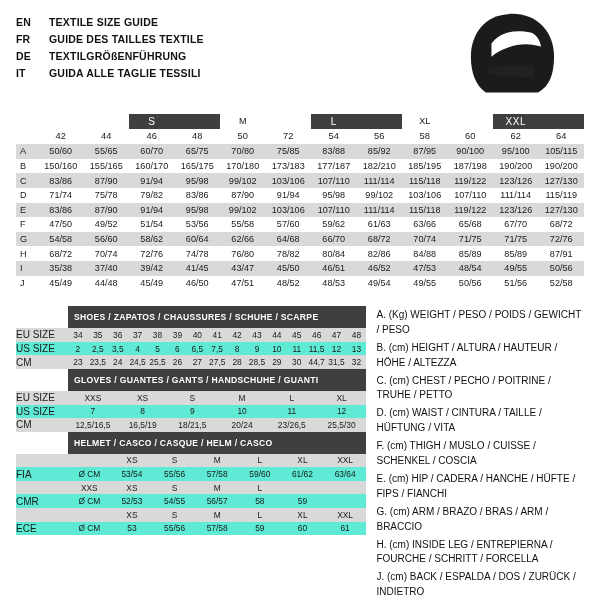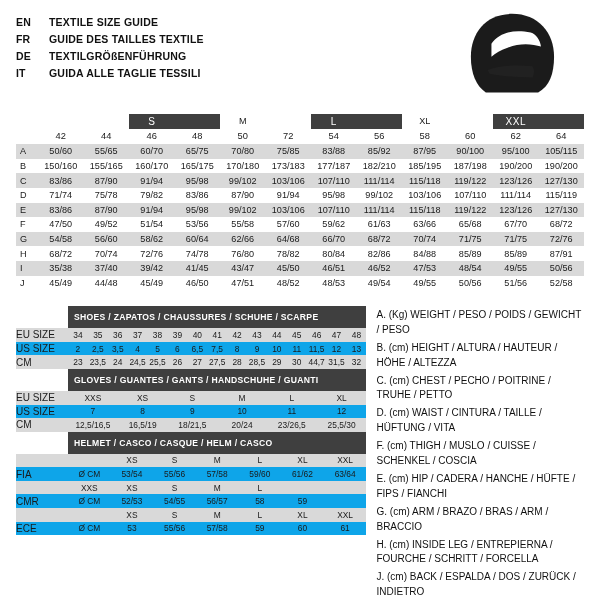--- a/index.html
+++ b/index.html
@@ -124,21 +124,21 @@
     background: #3f3f3f;
     color: #fff;
     font-weight: bold;
     text-align: left;
     padding-left: 6px;
     font-size: 8.6px;
     letter-spacing: .3px;
     height: 22px;
   }
   .sub .grey { background: #d9d9d9; }
-  .sub .white { background: #0ea5e9; }
+  .sub .white { background: #5eead4; }
 </style>
 </head>
 <body>
 
 <div class="page">
 
   <div class="header">
     <div class="lang-list">
       <div class="lang-row">
         <span class="lang-code">EN</span>

